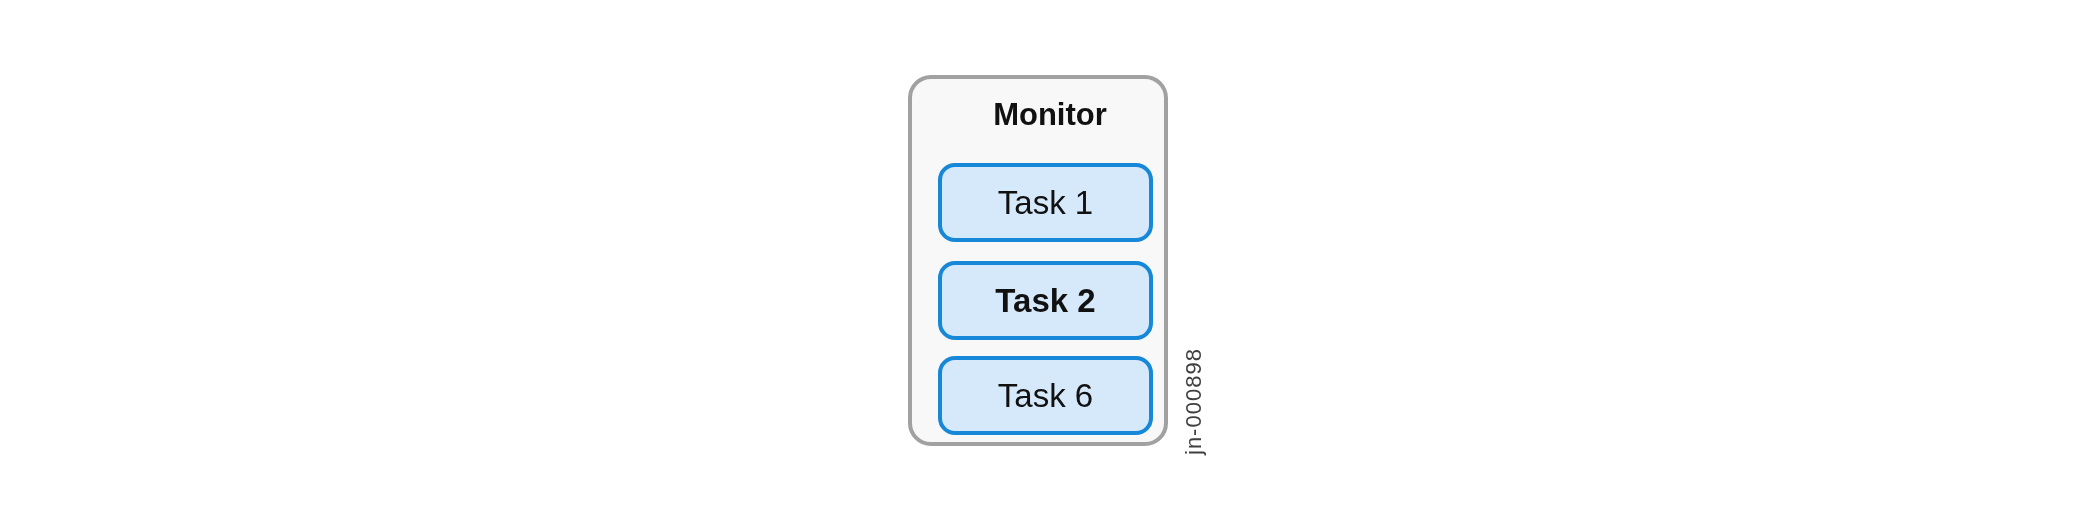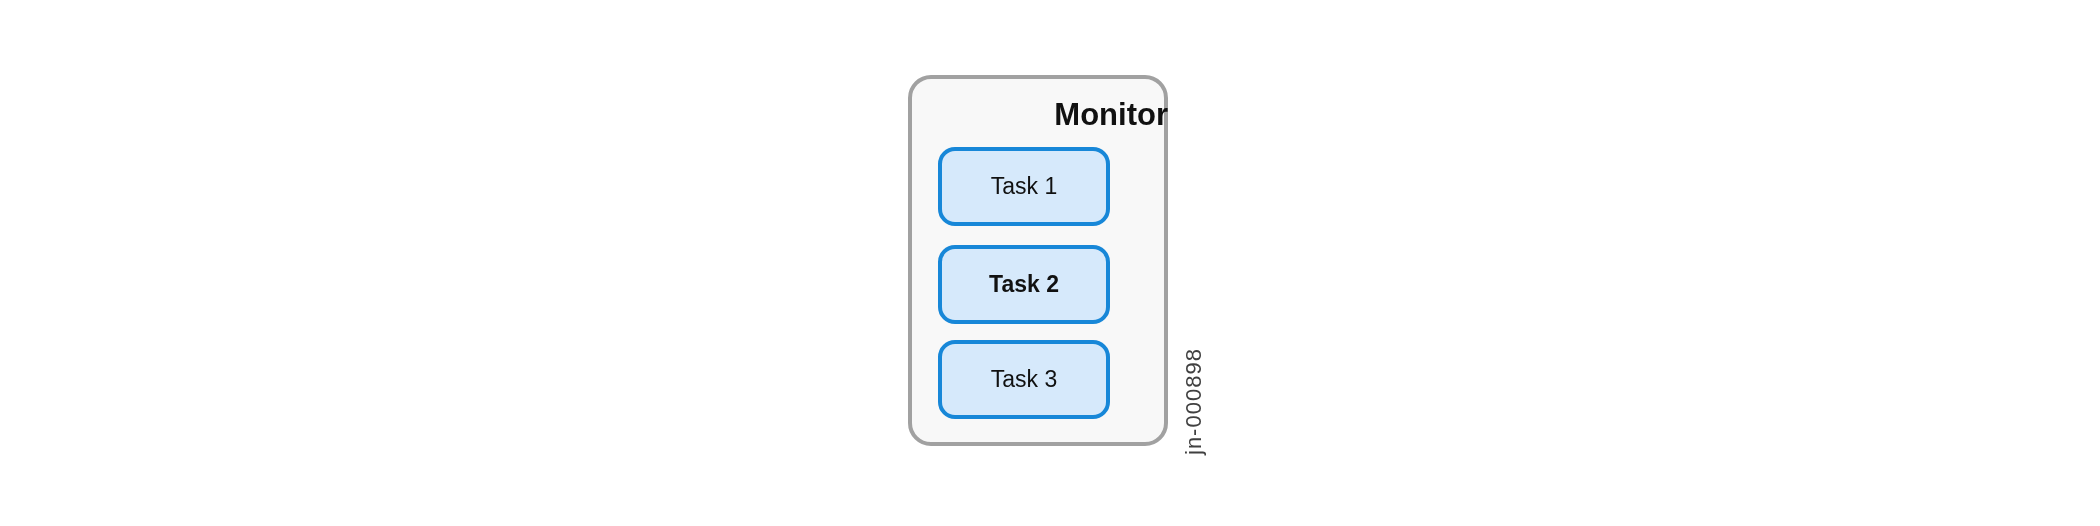--- a/index.html
+++ b/index.html
@@ -29,42 +29,43 @@
     left: 908px;
     top: 75px;
     width: 260px;
     height: 371px;
     background: var(--container-fill);
     border: 4px solid var(--container-border);
     border-radius: 23px;
   }
   .monitor-title {
     position: absolute;
-    left: 4px;
+    left: 12px;
     top: 14px;
     width: 100%;
-    text-align: right;
+    text-align: center;
     font-size: 31px;
     line-height: 44px;
     font-weight: bold;
     color: var(--label-color);
   }
   .task-box {
     position: absolute;
     left: 26px;
-    width: 172px;
+    width: 215px;
     height: 79px;
     background: var(--task-fill);
     border: 4px solid var(--task-border);
     border-radius: 17px;
     display: flex;
     align-items: center;
     justify-content: center;
-    font-size: 23px;
+    font-size: 33px;
     color: var(--label-color);
+    margin-top: 16px;
   }
   .task-1 { top: 68px; }
   .task-2 { top: 166px; font-weight: bold; }
   .task-3 { top: 261px; }
   .figure-id {
     position: absolute;
     left: 1181px;
     top: 331px;
     height: 124px;
     writing-mode: vertical-rl;
@@ -78,16 +79,16 @@
   }
 </style>
 </head>
 <body>
 
 <div class="canvas">
   <div class="monitor-container">
     <div class="monitor-title">Monitor</div>
     <div class="task-box task-1">Task 1</div>
     <div class="task-box task-2">Task 2</div>
-    <div class="task-box task-3">Task 3</div>
+    <div class="task-box task-3">Task 6</div>
   </div>
   <div class="figure-id">jn-000898</div>
 </div>
 
 </body></html>

